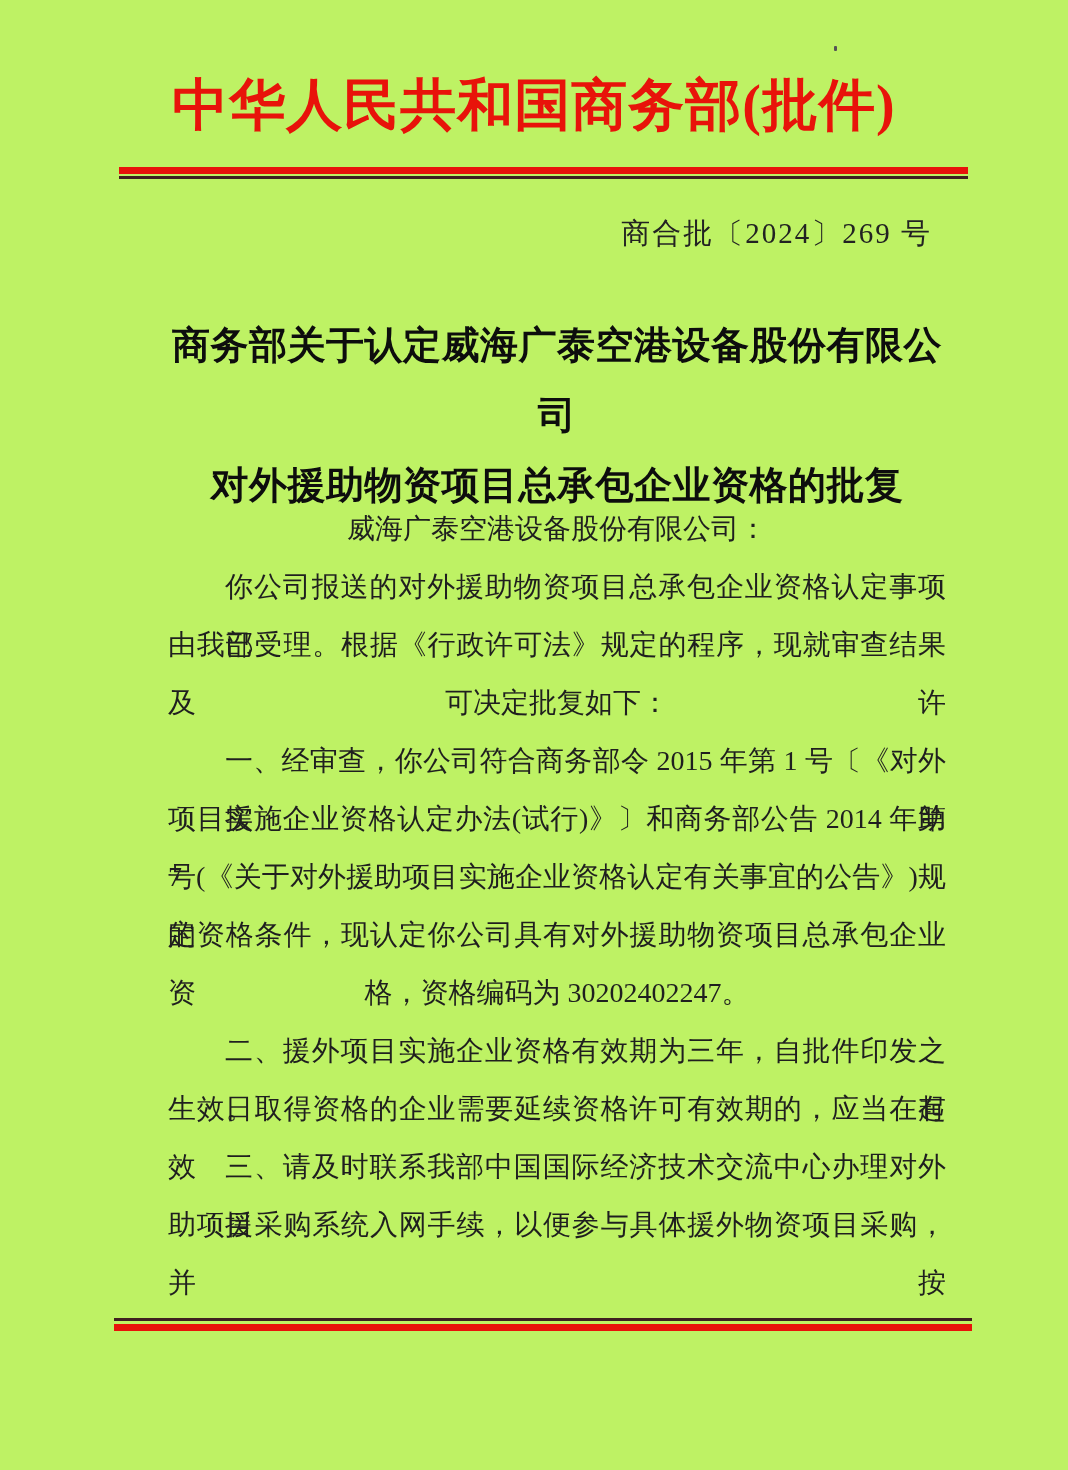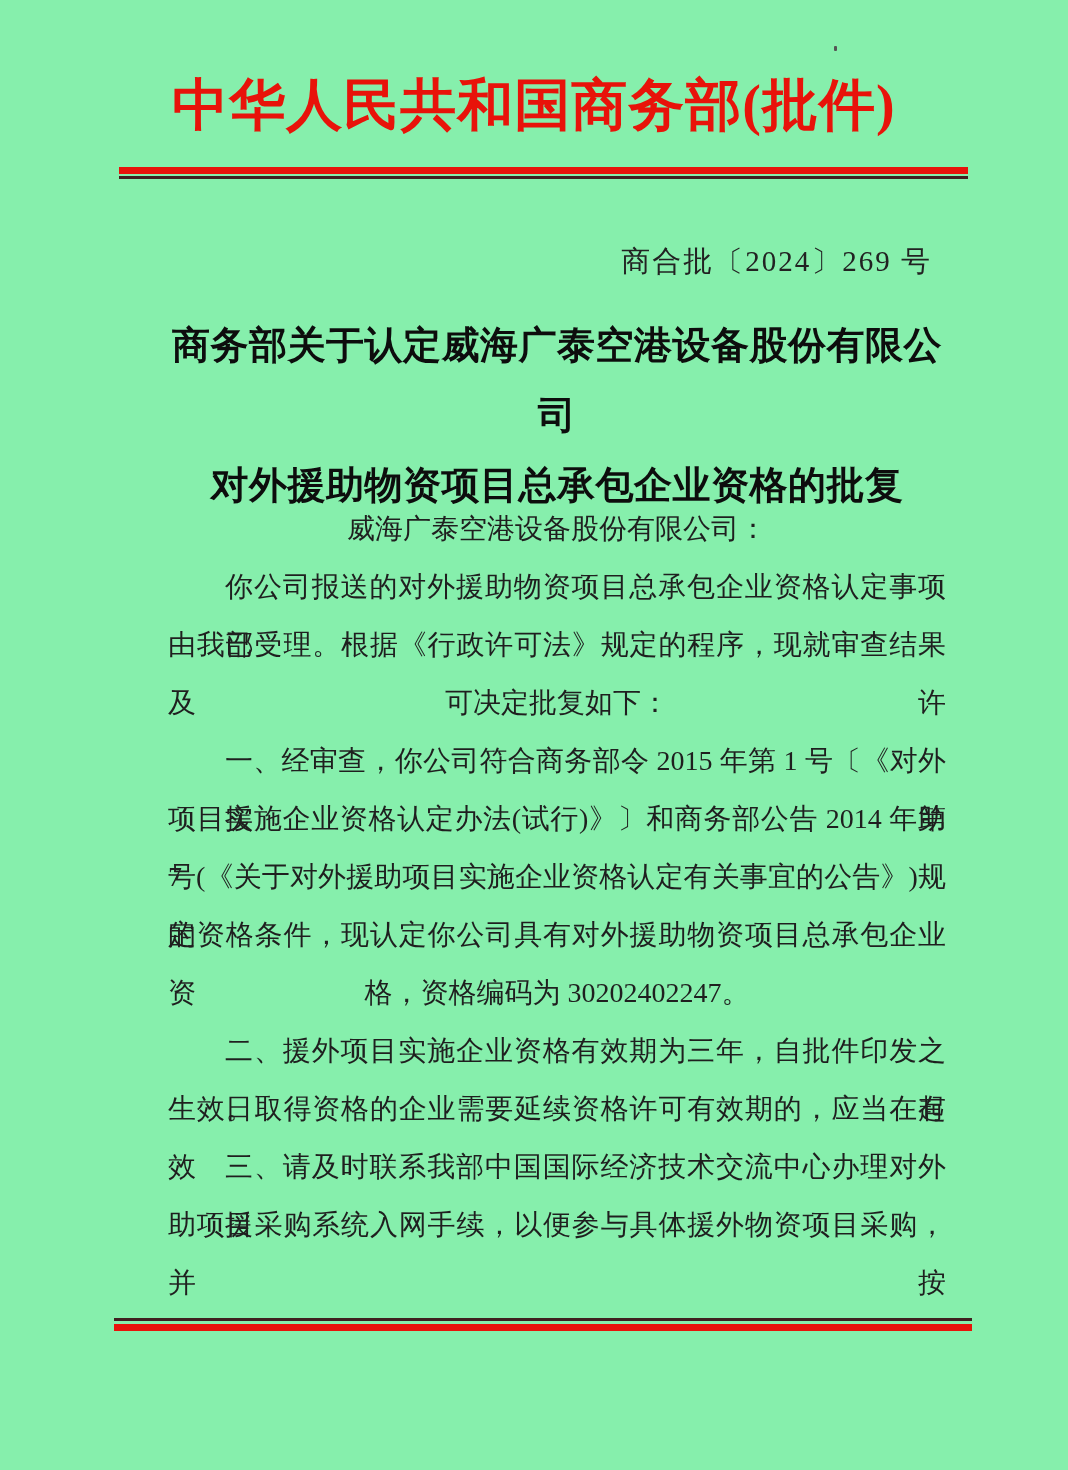--- a/index.html
+++ b/index.html
@@ -4,21 +4,21 @@
 <style>
   :root{
     --red:#e8130a;
     --dark-rule:#402020;
     --ink:#1f1f1f;
   }
   html,body{margin:0;padding:0;background:#ffffff;}
   .page{
     position:relative;
     width:1068px;height:1470px;
-    background:#86efac;
+    background:#bef264;
     overflow:hidden;
     font-family:"Liberation Serif","DejaVu Serif",serif;
   }
   .header-title{
     position:absolute;top:68px;left:0;width:1068px;
     text-align:center;
     font-size:56px;font-weight:bold;
     letter-spacing:1px;
     color:var(--red);
   }
@@ -26,21 +26,20 @@
   .rule .bar-red{height:7px;background:var(--red);}
   .rule .bar-dark{height:3px;background:var(--dark-rule);}
   .rule-top{top:167px;}
   .rule-top .bar-dark{margin-top:2px;}
   .rule-bottom{top:1318px;left:114px;width:858px;}
   .rule-bottom .bar-red{margin-top:3px;}
   .doc-number{
     position:absolute;top:214px;right:136px;
     font-size:29px;color:#222;
     letter-spacing:2px;
-    margin-top:28px;
   }
   .doc-title{
     position:absolute;top:310px;left:168px;width:778px;
     text-align:center;
     font-size:38px;font-weight:bold;color:#0d0d0d;
     line-height:70px;
     letter-spacing:0.5px;
   }
   .body-text{
     position:absolute;top:500px;left:168px;width:778px;

